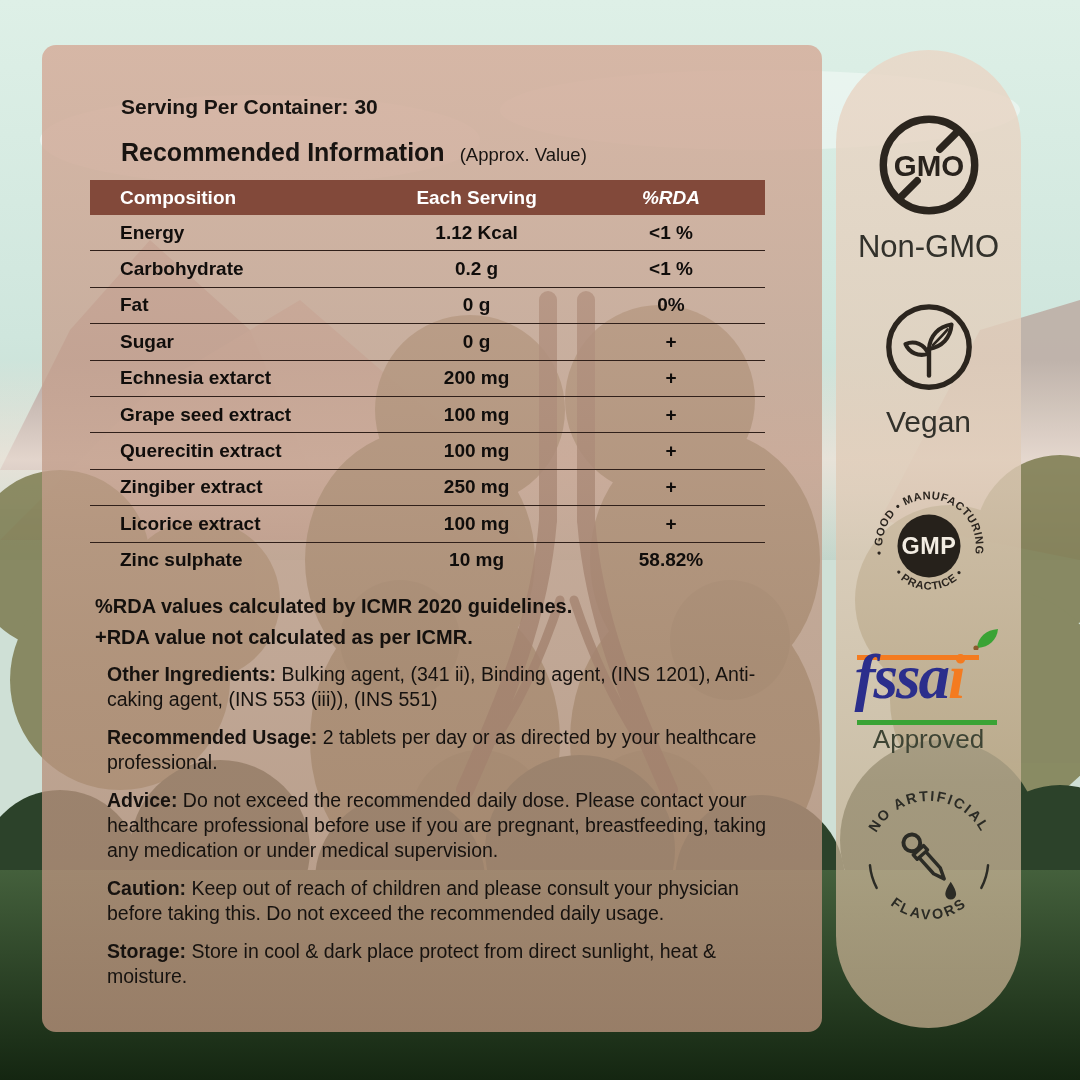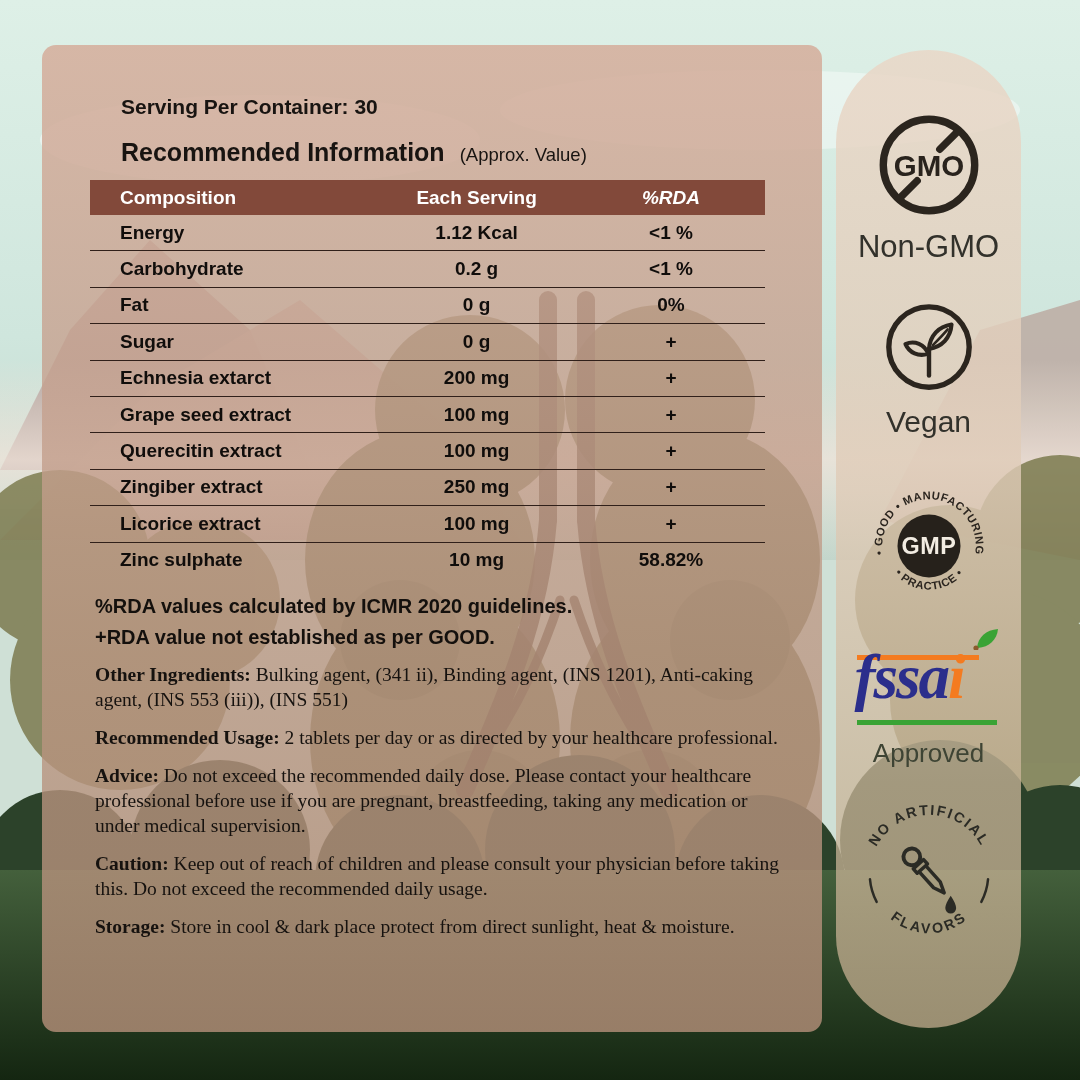--- a/index.html
+++ b/index.html
@@ -26,21 +26,21 @@
   table.nutri th:nth-child(3){width:29%;text-align:center;font-style:italic;}
   table.nutri tbody td{border-bottom:1.6px solid #30201a;height:33.4px;
                        font-size:19px;font-weight:bold;color:#100d0b;}
   table.nutri tbody tr:last-child td{border-bottom:none;}
   td.col-name{padding-left:30px;}
   td.col-serving,td.col-rda{text-align:center;}
 
   .note{margin:0 0 0 53px;font-size:20px;font-weight:bold;width:690px;color:#14100d;}
   .note.first{margin-top:17px;}
   .note + .note{margin-top:8px;}
-  .sections{margin:0;font-family:Liberation Serif, serif;}
+  .sections{margin:12px;}
   .para{margin:13px 0 0 53px;font-size:19.5px;line-height:25px;width:690px;color:#16120f;}
   .para b{font-weight:bold;}
 
   
   .sidebar{position:absolute;left:836px;top:50px;width:185px;height:978px;border-radius:93px;
            background:linear-gradient(to bottom,
              rgba(233,215,199,.85) 0%, rgba(223,203,183,.8) 45%,
              rgba(203,182,154,.75) 75%, rgba(189,168,138,.78) 100%);
            display:flex;flex-direction:column;align-items:center;}
   .badge{display:flex;flex-direction:column;align-items:center;}
@@ -49,21 +49,21 @@
   .icon-stroke{stroke:#2b251e;fill:none;}
   svg text{font-family:"Liberation Sans",sans-serif;}
 
   .fssai{position:relative;width:152px;height:80px;margin-top:36px;}
   .fssai .bar-top{position:absolute;top:12px;left:4px;width:122px;height:5px;}
   .fssai .bar-bottom{position:absolute;bottom:-2px;left:4px;width:140px;height:5px;}
   .fssai .word{position:absolute;top:-6px;left:2px;
                font-family:"Liberation Serif",serif;font-style:italic;font-weight:bold;
                font-size:63px;letter-spacing:-2px;line-height:80px;}
   .fssai .leaf{position:absolute;top:-15px;right:6px;}
-  .approved-label{font-size:26px;color:#3e4434;margin-top:15px;}
+  .approved-label{font-size:26px;color:#3e4434;margin-top:1px;}
 </style>
 </head>
 <body>
 
 <div class="stage">
 
   <svg class="bg" width="1080" height="1080" viewBox="0 0 1080 1080">
     <defs>
       <linearGradient id="sky" x1="0" y1="0" x2="0" y2="1">
         <stop offset="0" stop-color="#def0e7"></stop>
@@ -199,21 +199,21 @@
           </tr>
           <tr>
             <td class="col-name">Zinc sulphate</td>
             <td class="col-serving">10 mg</td>
             <td class="col-rda">58.82%</td>
           </tr>
         </tbody>
     </table>
 
     <p class="note first">%RDA values calculated by ICMR 2020 guidelines.</p>
-    <p class="note">+RDA value not established as per GOOD.</p>
+    <p class="note">+RDA value not calculated as per ICMR.</p>
 
     <div class="sections">
         <p class="para"><b>Other Ingredients:</b> Bulking agent, (341 ii), Binding agent, (INS 1201), Anti-caking agent, (INS 553 (iii)), (INS 551)</p>
         <p class="para"><b>Recommended Usage:</b> 2 tablets per day or as directed by your healthcare professional.</p>
         <p class="para"><b>Advice:</b> Do not exceed the recommended daily dose. Please contact your healthcare professional before use if you are pregnant, breastfeeding, taking any medication or under medical supervision.</p>
         <p class="para"><b>Caution:</b> Keep out of reach of children and please consult your physician before taking this. Do not exceed the recommended daily usage.</p>
         <p class="para"><b>Storage:</b> Store in cool &amp; dark place protect from direct sunlight, heat &amp; moisture.</p>
       </div>
   </div>
 

